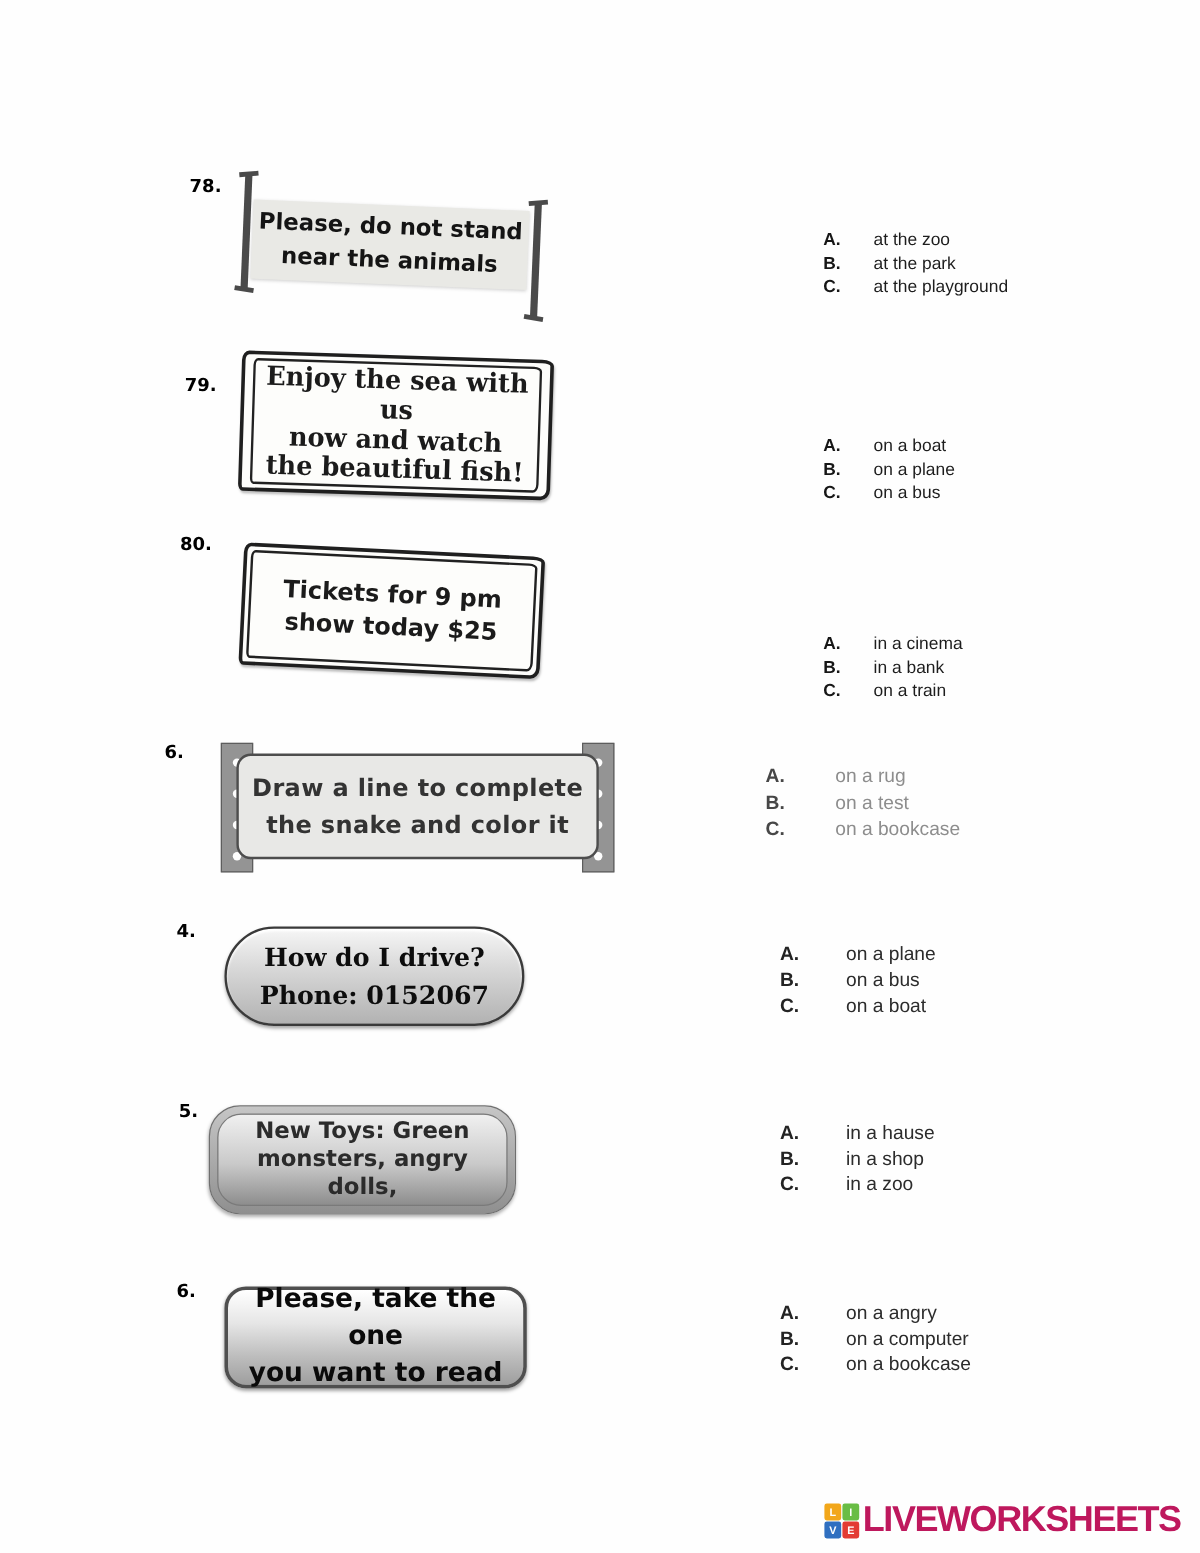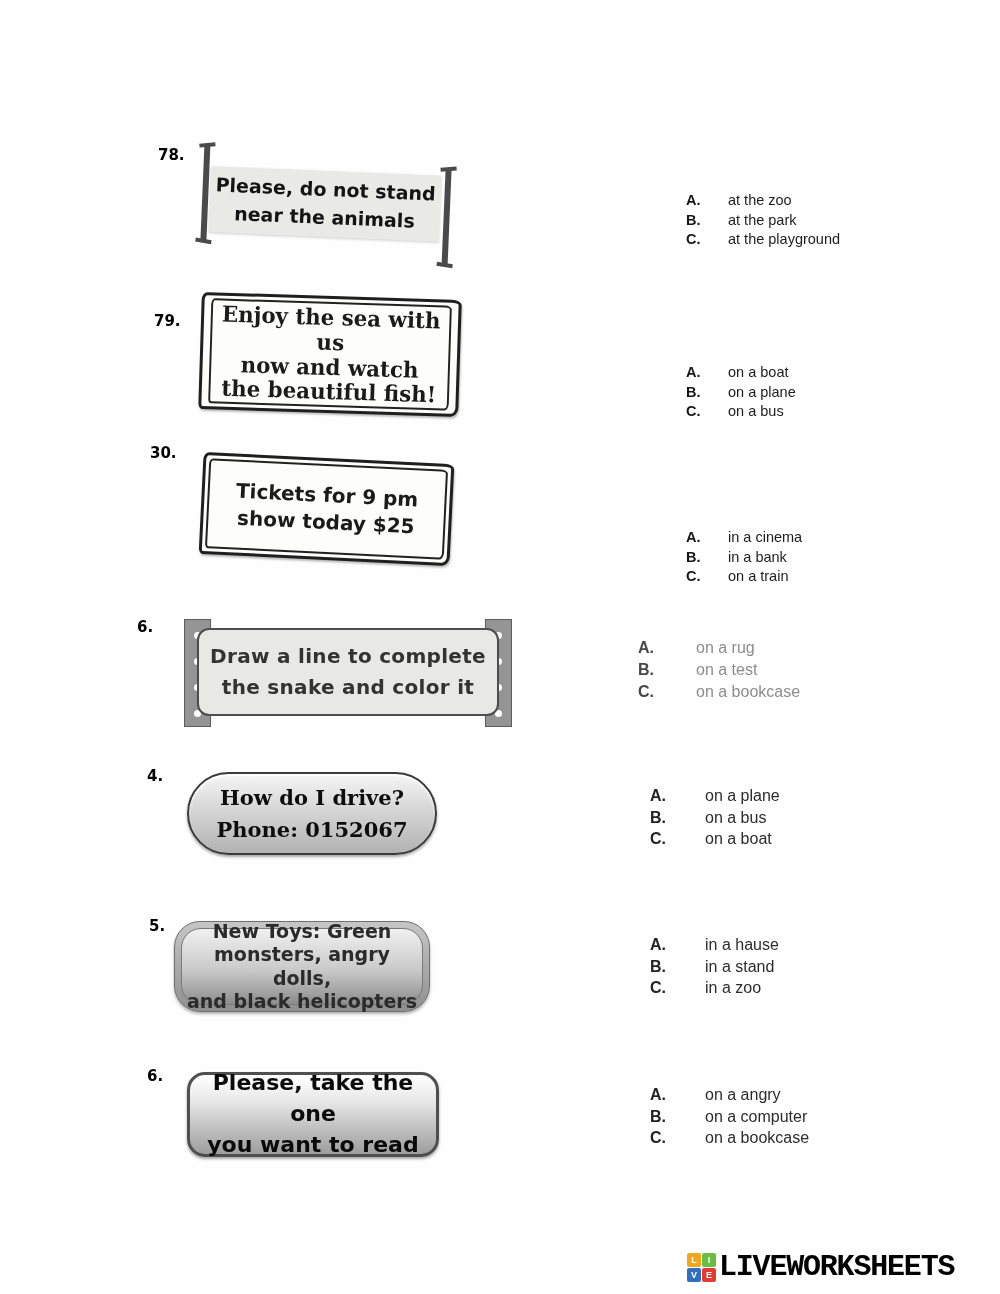--- a/index.html
+++ b/index.html
@@ -140,21 +140,21 @@
     <div class="opt">
       <span class="letter">B.</span>
       <span class="otext">on a plane</span>
     </div>
     <div class="opt">
       <span class="letter">C.</span>
       <span class="otext">on a bus</span>
     </div>
   </div>
 
-  <div class="qnum" style="left:150px;top:444px;">30.</div>
+  <div class="qnum" style="left:150px;top:444px;">80.</div>
   <div class="frame frame80">
     <div class="frame-in">
       <div>Tickets for 9 pm</div>
       <div>show today $25</div>
     </div>
   </div>
   <div class="opts g1" style="left:686px;top:529px;">
     <div class="opt">
       <span class="letter">A.</span>
       <span class="otext">in a cinema</span>
@@ -221,31 +221,30 @@
       <span class="letter">C.</span>
       <span class="otext">on a boat</span>
     </div>
   </div>
 
   <div class="qnum" style="left:149px;top:917px;">5.</div>
   <div class="sign5">
     <div class="sign5-in">
       <div>New Toys: Green</div>
       <div>monsters, angry dolls,</div>
-      <div>and black helicopters</div>
     </div>
   </div>
   <div class="opts g3" style="left:650px;top:936px;">
     <div class="opt">
       <span class="letter">A.</span>
       <span class="otext">in a hause</span>
     </div>
     <div class="opt">
       <span class="letter">B.</span>
-      <span class="otext">in a stand</span>
+      <span class="otext">in a shop</span>
     </div>
     <div class="opt">
       <span class="letter">C.</span>
       <span class="otext">in a zoo</span>
     </div>
   </div>
 
   <div class="qnum" style="left:147px;top:1067px;">6.</div>
   <div class="sign6b">
     <div>Please, take the one</div>
@@ -266,16 +265,16 @@
     </div>
   </div>
 
   <div class="logo">
     <div class="logo-grid">
       <span class="sq" style="background: rgb(242, 167, 27);">L</span>
       <span class="sq" style="background: rgb(105, 189, 69);">I</span>
       <span class="sq" style="background: rgb(47, 111, 192);">V</span>
       <span class="sq" style="background: rgb(227, 59, 51);">E</span>
     </div>
-    <div class="logo-text" style="color: #000000; font-family: Liberation Mono, monospace;">LIVEWORKSHEETS</div>
+    <div class="logo-text" style="color: #be185d;">LIVEWORKSHEETS</div>
   </div>
 
 </div>
 
 </body></html>

